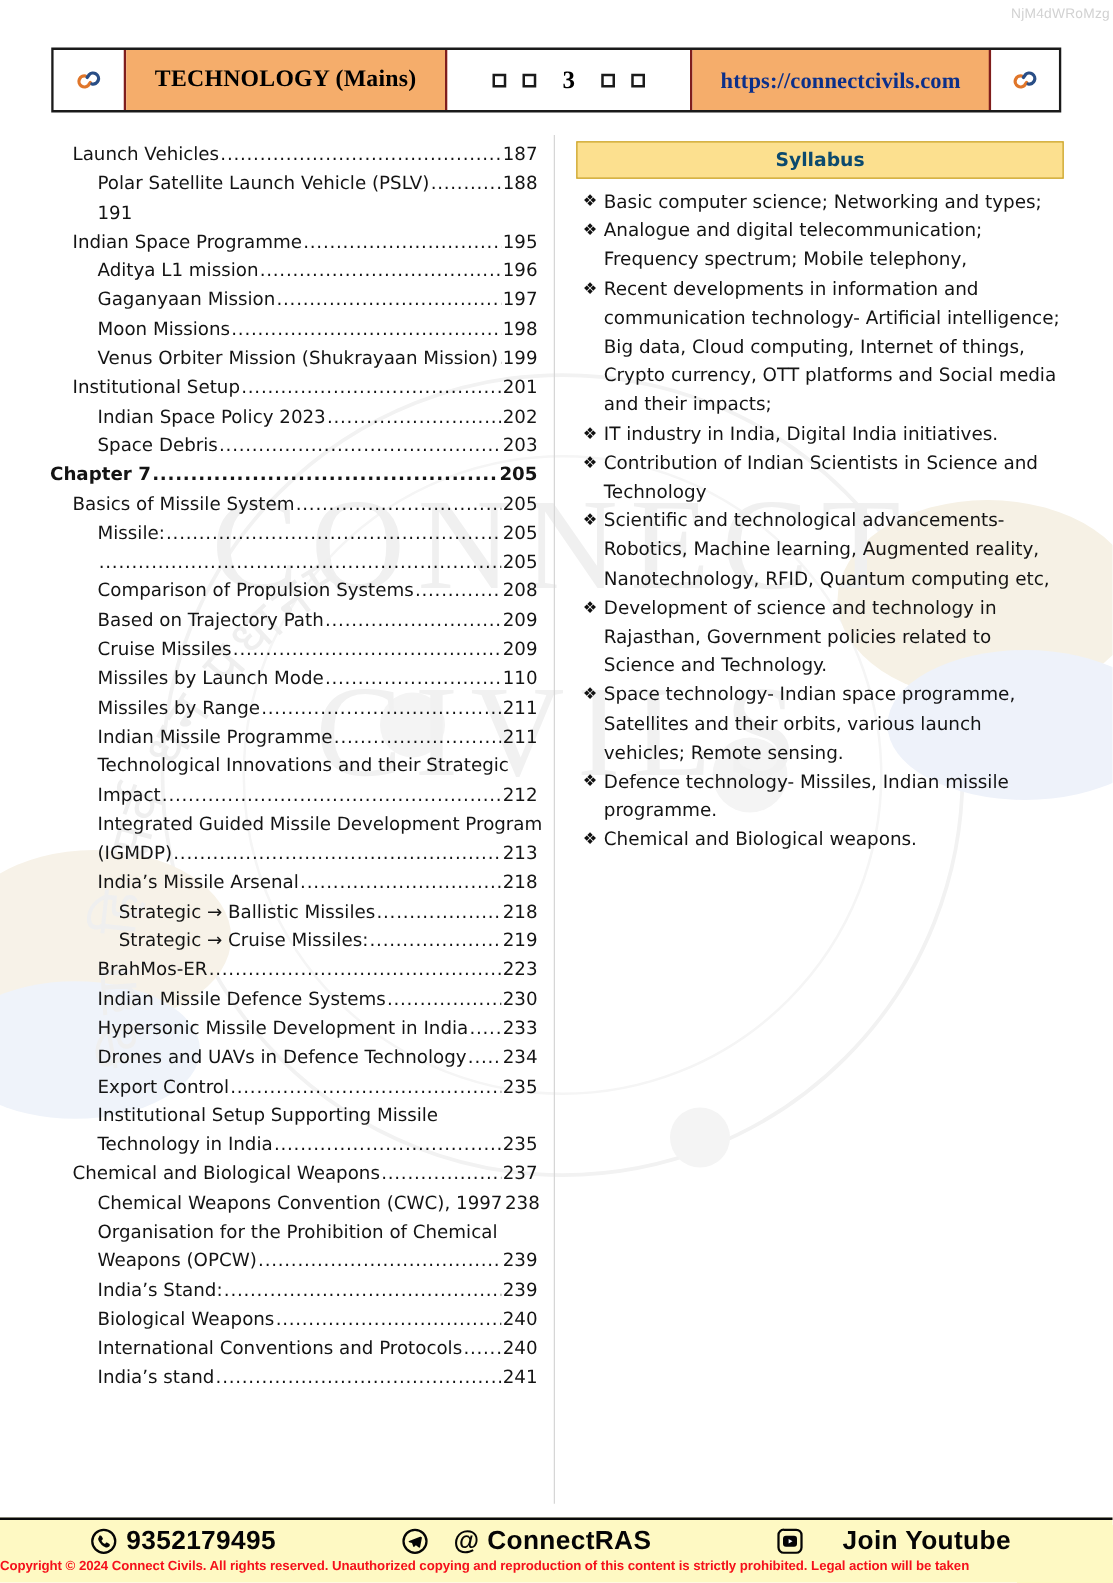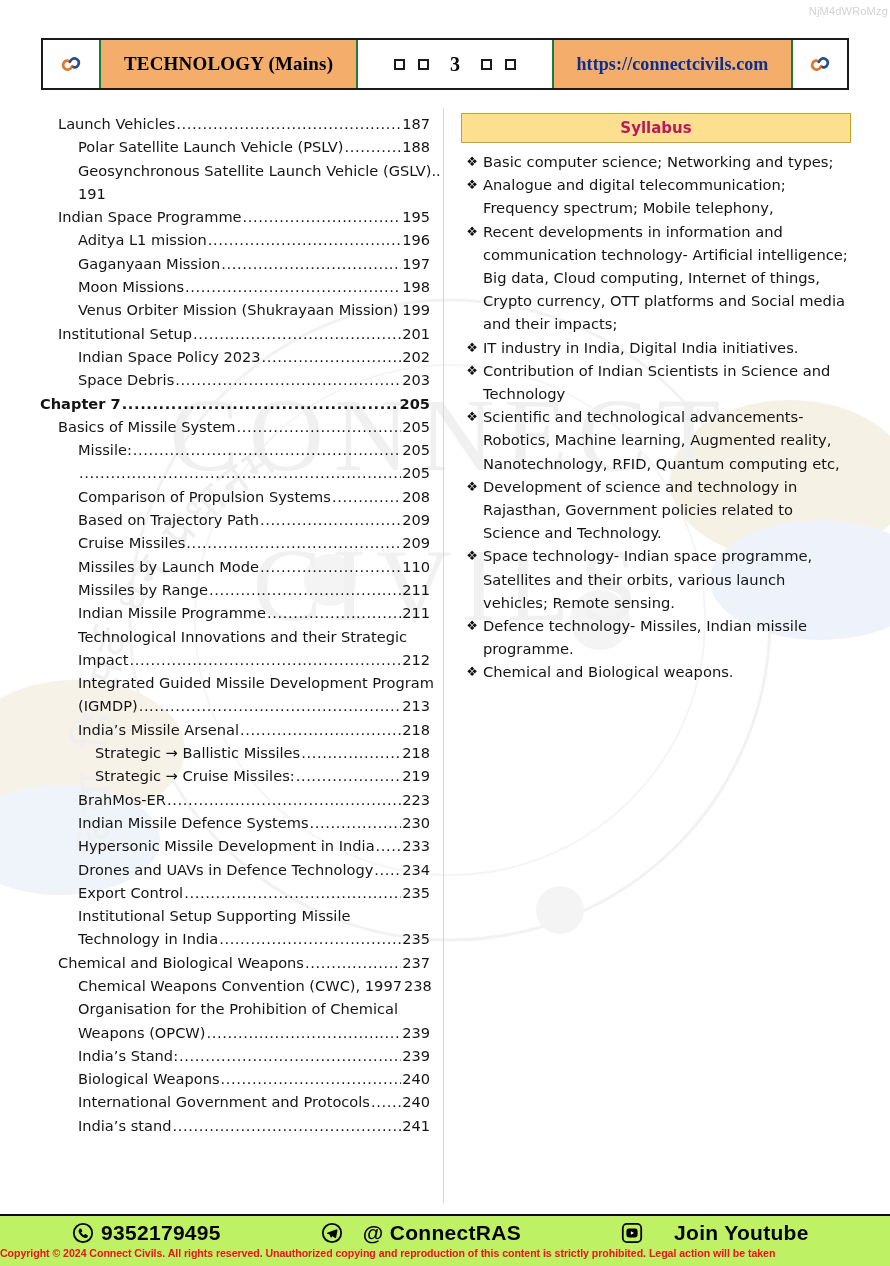--- a/index.html
+++ b/index.html
@@ -50,21 +50,21 @@
     box-sizing: border-box;
     display: flex;
     z-index: 2;
     background: #ffffff;
   }
   .hcell {
     box-sizing: border-box;
     display: flex;
     align-items: center;
     justify-content: center;
-    border-right: 2px solid #15803d;
+    border-right: 2px solid #7f1d1d;
     height: 100%;
   }
   .hcell:last-child { border-right: none; }
   .hcell-link-left  { width: 58px; background: #ffffff; }
   .hcell-title      { width: 258px; background: #f5ad6b; }
   .hcell-page       { width: 196px; background: #ffffff; }
   .hcell-url        { width: 240px; background: #f5ad6b; }
   .hcell-link-right { width: 54px;  background: #ffffff; }
 
   .hdr-title {
@@ -176,21 +176,21 @@
   .syllabus-header {
     background: #fce08f;
     border: 1px solid #c9a227;
     box-sizing: border-box;
     height: 30px;
     display: flex;
     align-items: center;
     justify-content: center;
     font-size: 15px;
     font-weight: bold;
-    color: #be185d;
+    color: #0c4a6e;
   }
   .syllabus-list {
     margin: 0;
     padding: 7px 0 0 0;
     list-style: none;
   }
   .syl-item {
     display: flex;
     align-items: flex-start;
     font-size: 14.7px;
@@ -208,21 +208,21 @@
   }
   .syl-text { flex: 1 1 auto; }
 
   
   .footer {
     position: absolute;
     left: 0;
     bottom: 0;
     width: 890px;
     height: 52px;
-    background: #bef264;
+    background: #fef9c3;
     z-index: 3;
   }
   .footer-top-rule {
     position: absolute;
     left: 0;
     top: 0;
     width: 890px;
     height: 2px;
     background: #0a0a0a;
   }
@@ -340,21 +340,20 @@
         <span class="toc-label">Launch Vehicles</span>
         <span class="toc-dots">............................................................................................................................................</span>
         <span class="toc-page">187</span>
       </div>
       <div class="toc-row lvl2">
         <span class="toc-label">Polar Satellite Launch Vehicle (PSLV)</span>
         <span class="toc-dots">............................................................................................................................................</span>
         <span class="toc-page">188</span>
       </div>
       <div class="toc-wrap lvl2">
-        <div class="toc-wrap-line1">Geosynchronous Satellite Launch Vehicle (GSLV)..</div>
         <div class="toc-wrap-line2">
           <span class="toc-page">191</span>
         </div>
       </div>
       <div class="toc-row lvl1">
         <span class="toc-label">Indian Space Programme</span>
         <span class="toc-dots">............................................................................................................................................</span>
         <span class="toc-page">195</span>
       </div>
       <div class="toc-row lvl2">
@@ -527,21 +526,21 @@
         <span class="toc-label">India’s Stand:</span>
         <span class="toc-dots">............................................................................................................................................</span>
         <span class="toc-page">239</span>
       </div>
       <div class="toc-row lvl2">
         <span class="toc-label">Biological Weapons</span>
         <span class="toc-dots">............................................................................................................................................</span>
         <span class="toc-page">240</span>
       </div>
       <div class="toc-row lvl2">
-        <span class="toc-label">International Government and Protocols</span>
+        <span class="toc-label">International Conventions and Protocols</span>
         <span class="toc-dots">............................................................................................................................................</span>
         <span class="toc-page">240</span>
       </div>
       <div class="toc-row lvl2">
         <span class="toc-label">India’s stand</span>
         <span class="toc-dots">............................................................................................................................................</span>
         <span class="toc-page">241</span>
       </div>
     </div>
 

